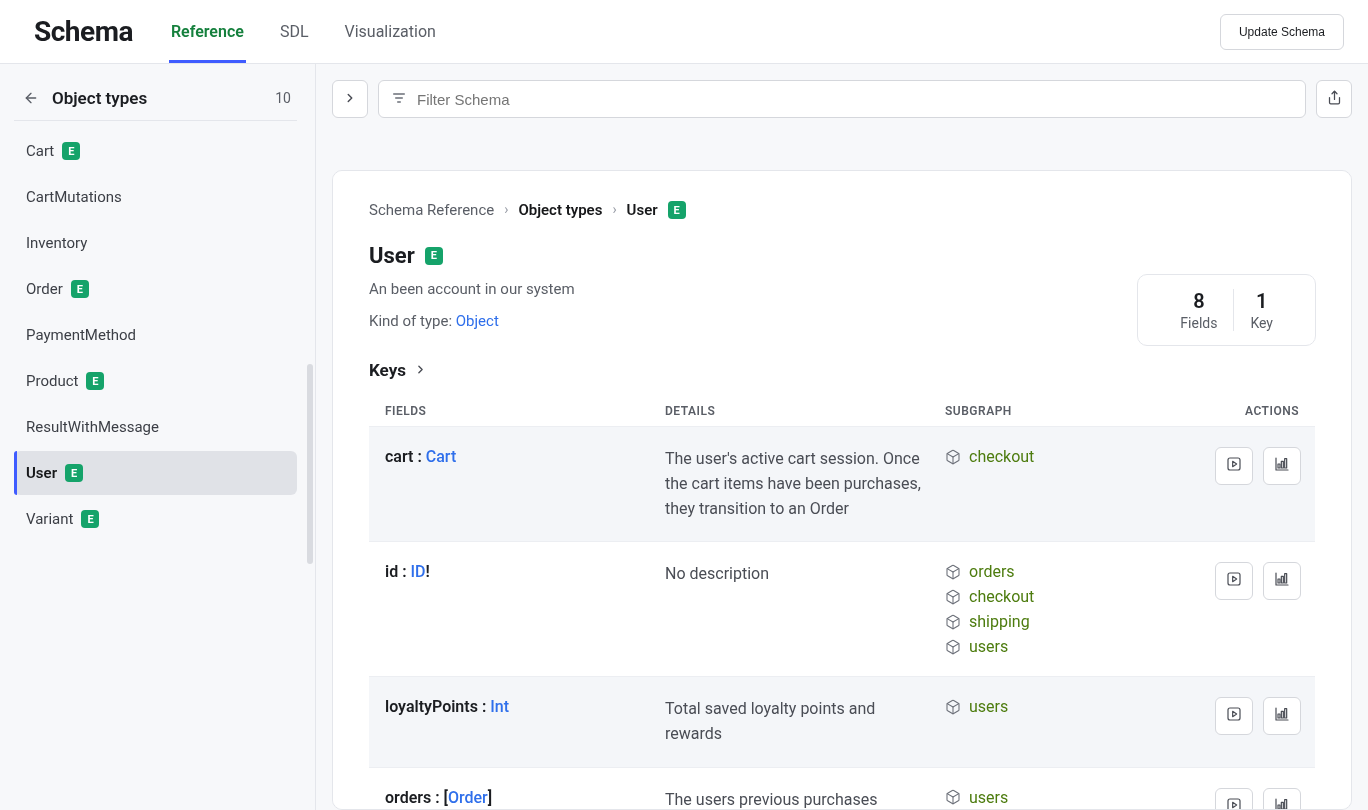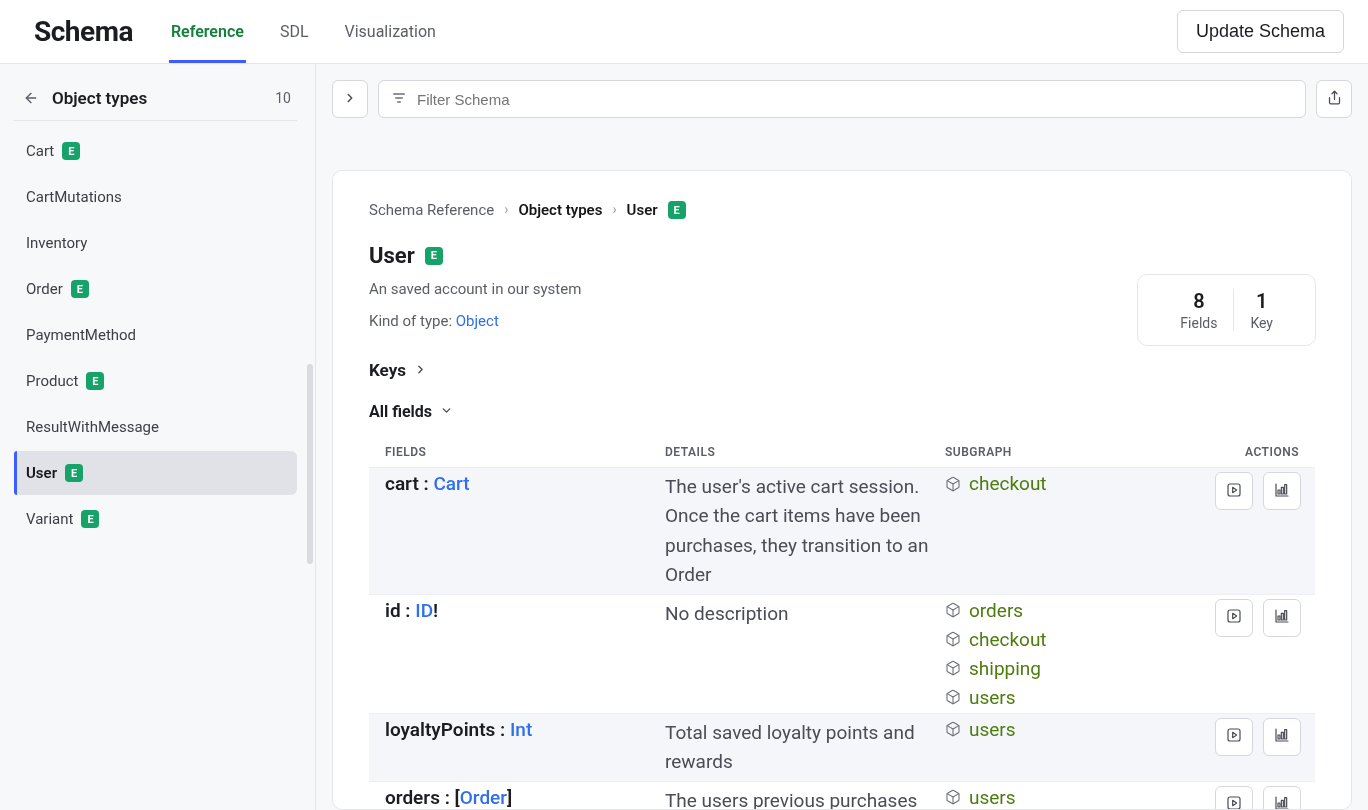--- a/index.html
+++ b/index.html
@@ -46,21 +46,21 @@
   left: -2px; right: -2px; bottom: 0;
   height: 3px;
   background: #3f5cff;
 }
 .spacer { flex: 1; }
 .update-btn {
   border: 1px solid #d5d7dc;
   background: #fff;
   border-radius: 6px;
   padding: 10px 18px;
-  font-size: 18px;
+  font-size: 12px;
   font-weight: 500;
   color: #1b1d21;
   cursor: pointer;
 }
 
 .workspace {
   display: flex;
   height: calc(810px - 64px);
 }
 .sidebar {
@@ -201,23 +201,23 @@
 }
 .sec-head.small { font-size: 16px; margin-top: 22px; }
 .chev { color:#4a4d55; }
 
 .ftable { margin-top: 18px; width: 100%; }
 .fhead { display:grid; grid-template-columns: 280px 280px 270px 1fr; padding: 6px 16px 8px 16px; color:#5a5e66; font-size:12px; letter-spacing: .5px; font-weight:600; }
 .fhead .right { text-align: right; }
 
 .frow {
   display:grid; grid-template-columns: 280px 280px 270px 1fr;
-  padding: 4px 16px;
+  padding: 20px 16px;
   border-top: 1px solid #eceef2;
-  font-size: 19px;
+  font-size: 16px;
   align-items: start;
 }
 .frow.alt { background: #f4f6f9; }
 .fld { font-weight: 600; color:#1b1d21; }
 .fld .type-op { color:#1b1d21; font-weight:600; }
 .fld a { color:#2f6feb; text-decoration:none; font-weight:500; }
 .det { color:#4a4d55; line-height: 1.55; padding-right: 16px; }
 .subg { display:flex; flex-direction:column; gap:6px; }
 .subg-row { display:flex; align-items:center; gap:8px; }
 .subg-row a { color:#4d7c0f; text-decoration:none; }
@@ -354,44 +354,36 @@
         <span class="sep">›</span>
         <span class="strong">User</span>
         <span class="badge-e">E</span>
       </div>
 
       <div class="title-row">
         <div class="page-title">User</div>
         <span class="badge-e">E</span>
       </div>
 
-      <div class="desc">An saved account in our system</div>
+      <div class="desc">An been account in our system</div>
 
       <div class="kind-row">
         <span>Kind of type:</span>
         <a href="#">Object</a>
       </div>
 
       <div class="sec-head">
         <span>Keys</span>
         <span class="chev">
           <svg width="13" height="13" viewBox="0 0 24 24" fill="none" stroke="currentColor" stroke-width="2.5" stroke-linecap="round" stroke-linejoin="round">
               <polyline points="9 18 15 12 9 6"></polyline>
             </svg>
         </span>
       </div>
 
-      <div class="sec-head small">
-        <span>All fields</span>
-        <span class="chev">
-          <svg width="13" height="13" viewBox="0 0 24 24" fill="none" stroke="currentColor" stroke-width="2.5" stroke-linecap="round" stroke-linejoin="round">
-              <polyline points="6 9 12 15 18 9"></polyline>
-            </svg>
-        </span>
-      </div>
 
       <div class="ftable">
         <div class="fhead">
           <div>FIELDS</div>
           <div>DETAILS</div>
           <div>SUBGRAPH</div>
           <div class="right">ACTIONS</div>
         </div>
         <div id="field-rows">
             <div class="frow alt">

